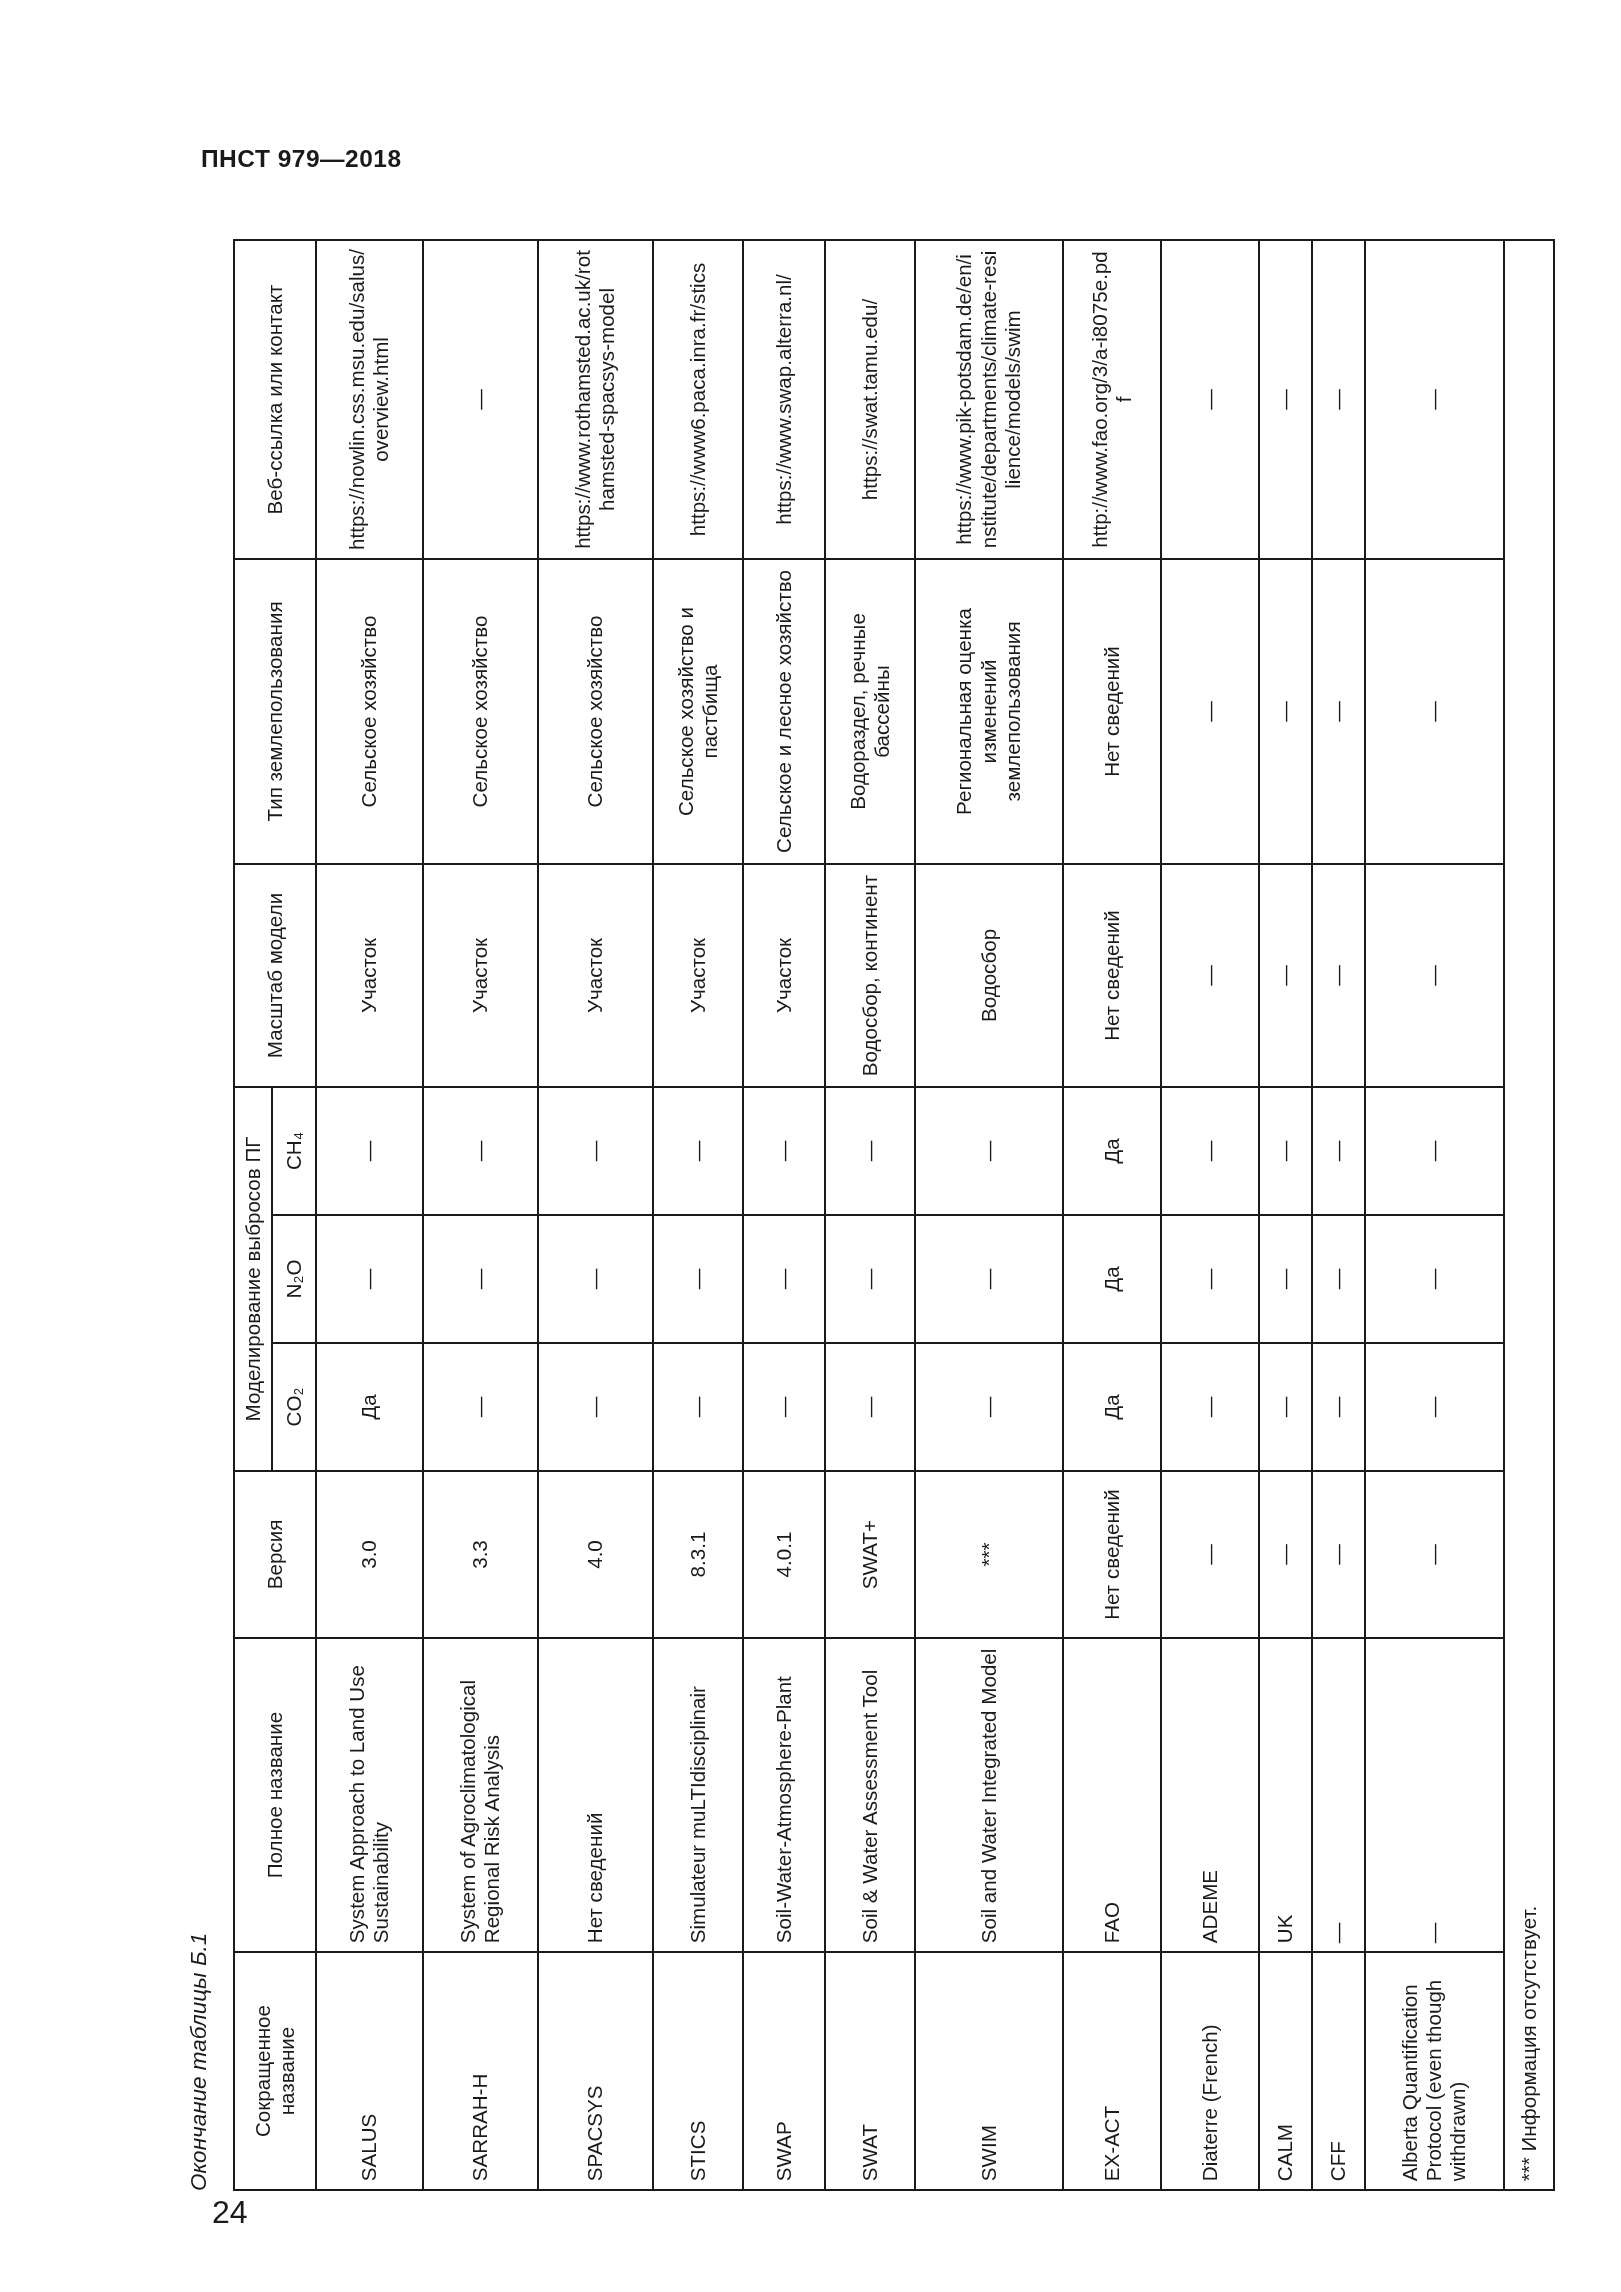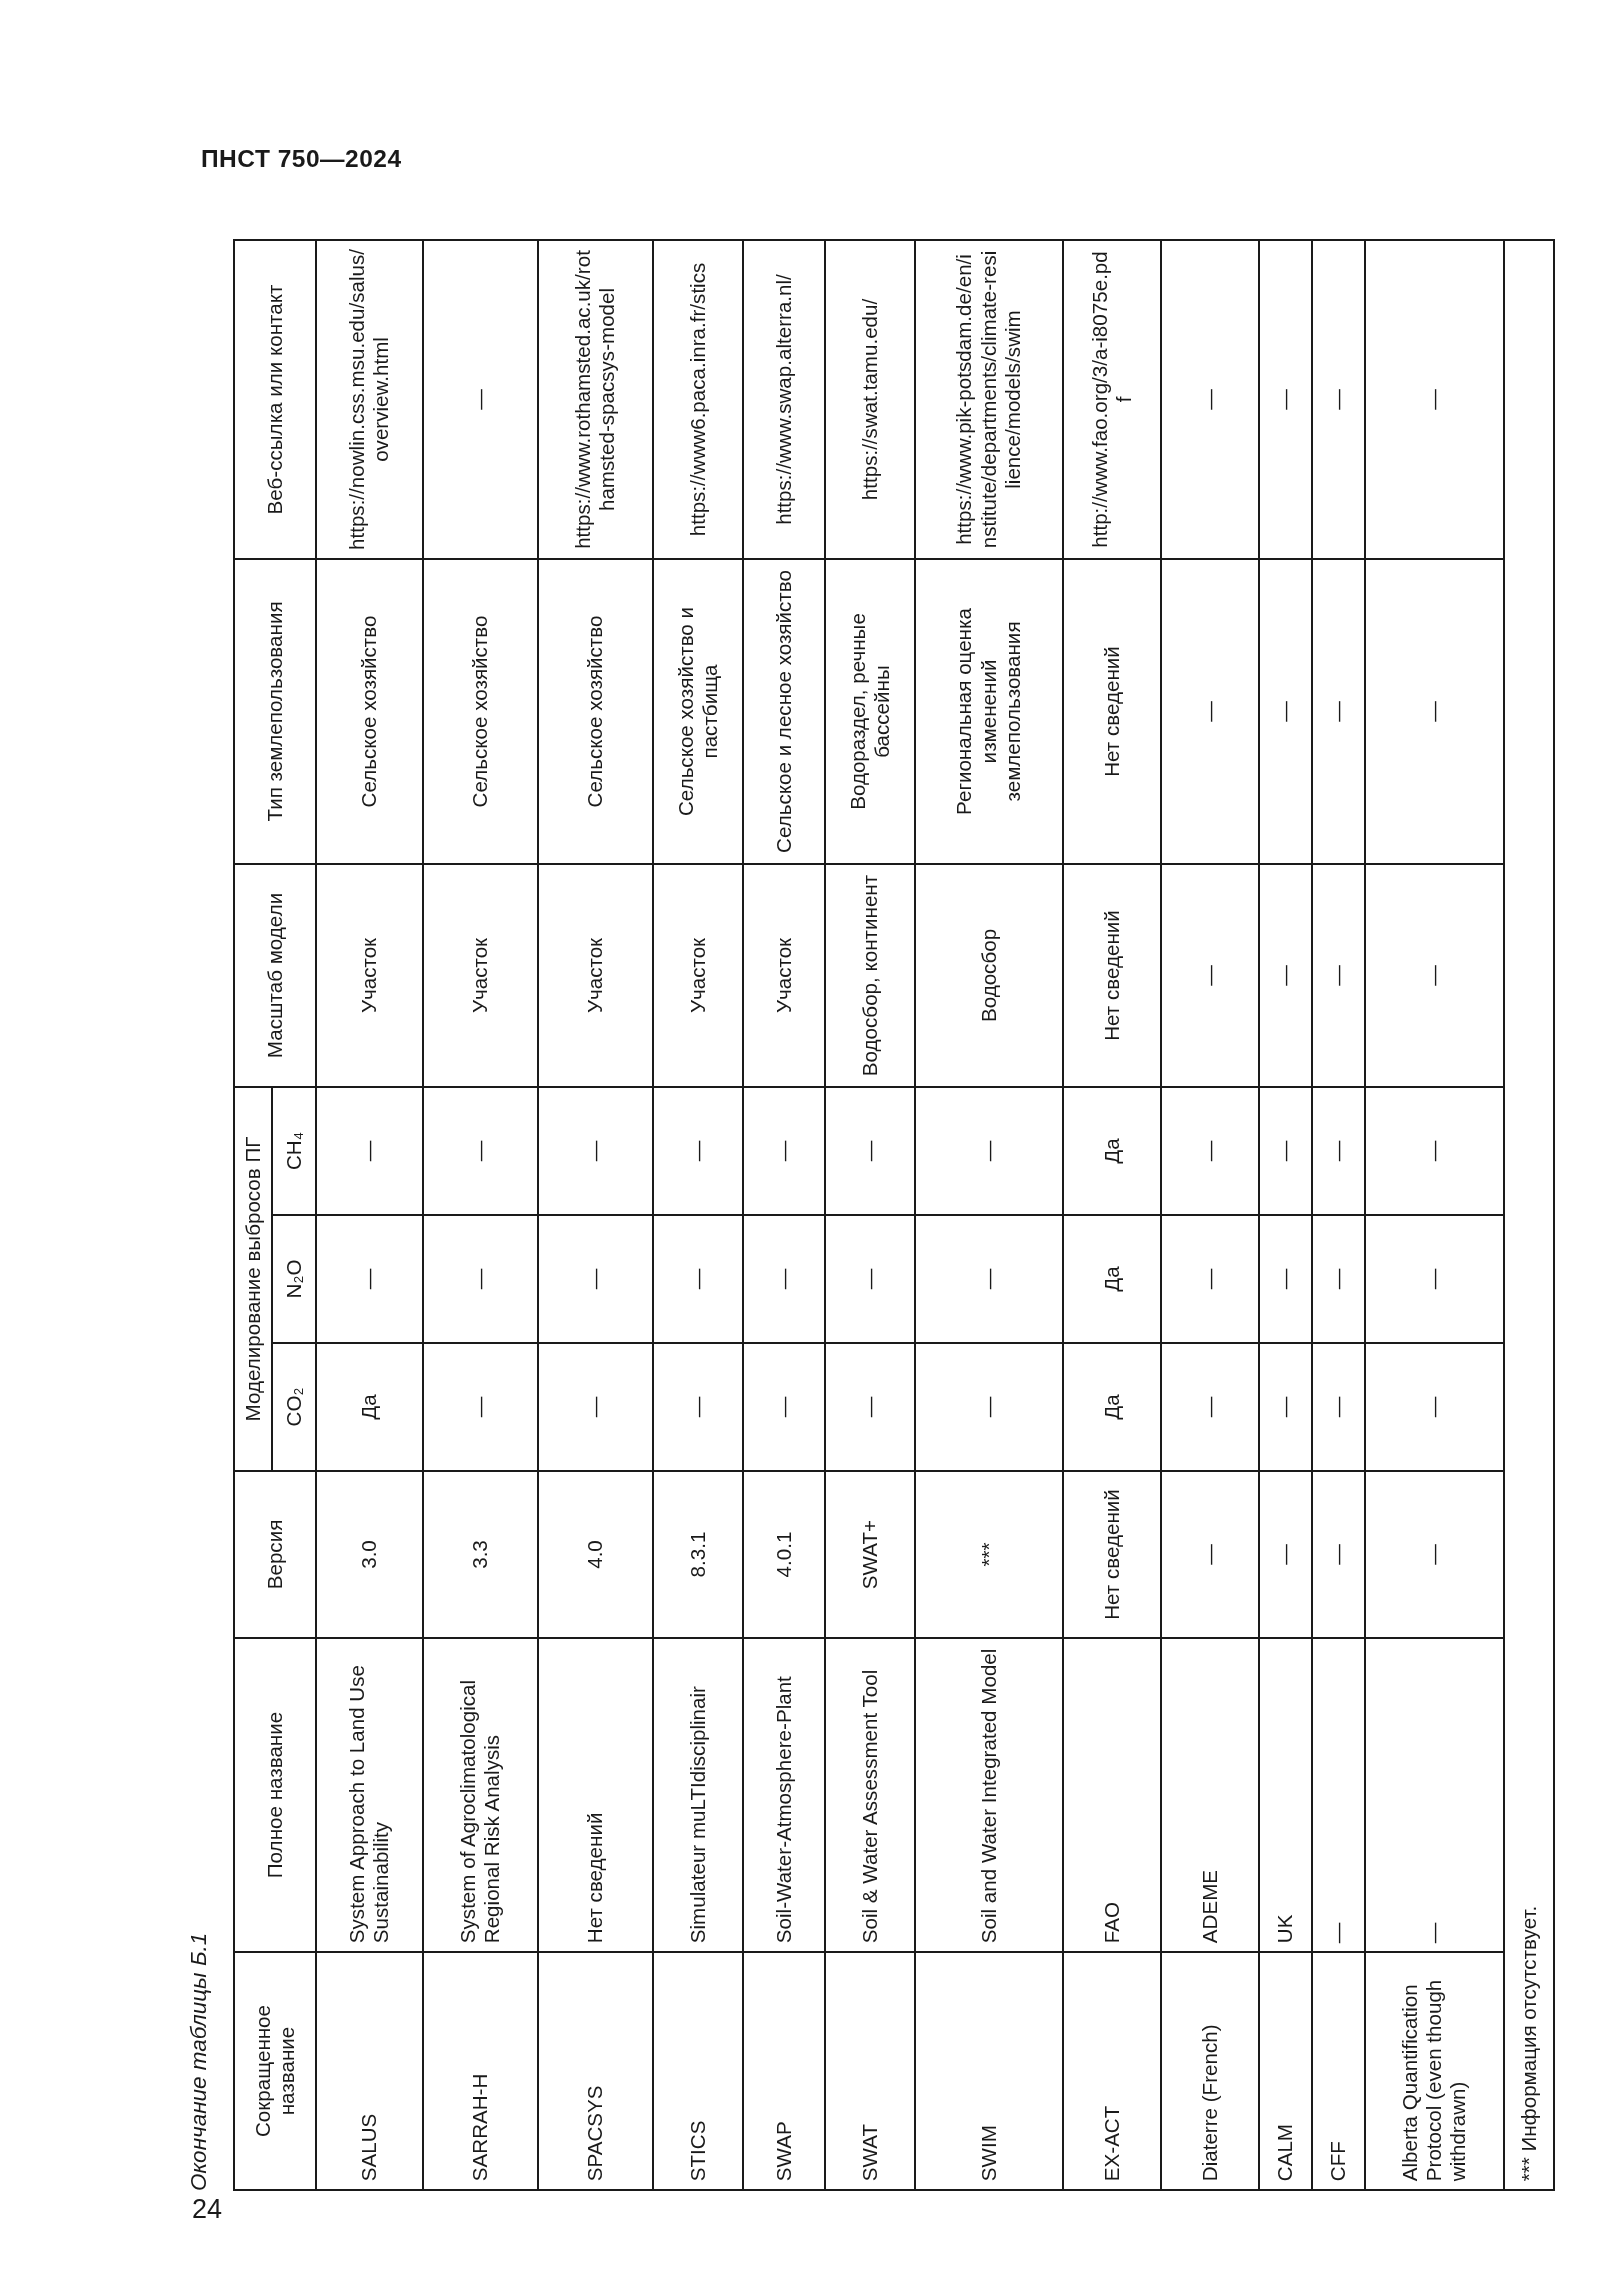--- a/index.html
+++ b/index.html
@@ -16,23 +16,23 @@
   .doc-code {
     position: absolute;
     left: 201px;
     top: 145px;
     font-size: 24.5px;
     font-weight: bold;
     letter-spacing: 0.5px;
   }
   .page-number {
     position: absolute;
-    left: 192px;
+    left: 212px;
     top: 2194px;
-    font-size: 27px;
+    font-size: 32px;
   }
   
   .rot {
     position: absolute;
     left: 186px;
     top: 2191px;
     width: 1950px;
     height: 1367px;
     transform: rotate(-90deg);
     transform-origin: 0 0;
@@ -65,21 +65,21 @@
   td.c-link { word-break: break-all; }
   tr.thr1 { height: 38px; }
   tr.thr2 { height: 44px; }
   tr.footnote-row td { text-align: left; }
 </style>
 </head>
 <body>
 
 <div class="page">
 
-  <div class="doc-code">ПНСТ 750—2024</div>
+  <div class="doc-code">ПНСТ 979—2018</div>
 
   <div class="rot">
     <div class="caption">Окончание таблицы Б.1</div>
 
     <table class="models">
       <colgroup>
         <col style="width:238px">
           <col style="width:314px">
           <col style="width:167px">
         <col style="width:128px">

